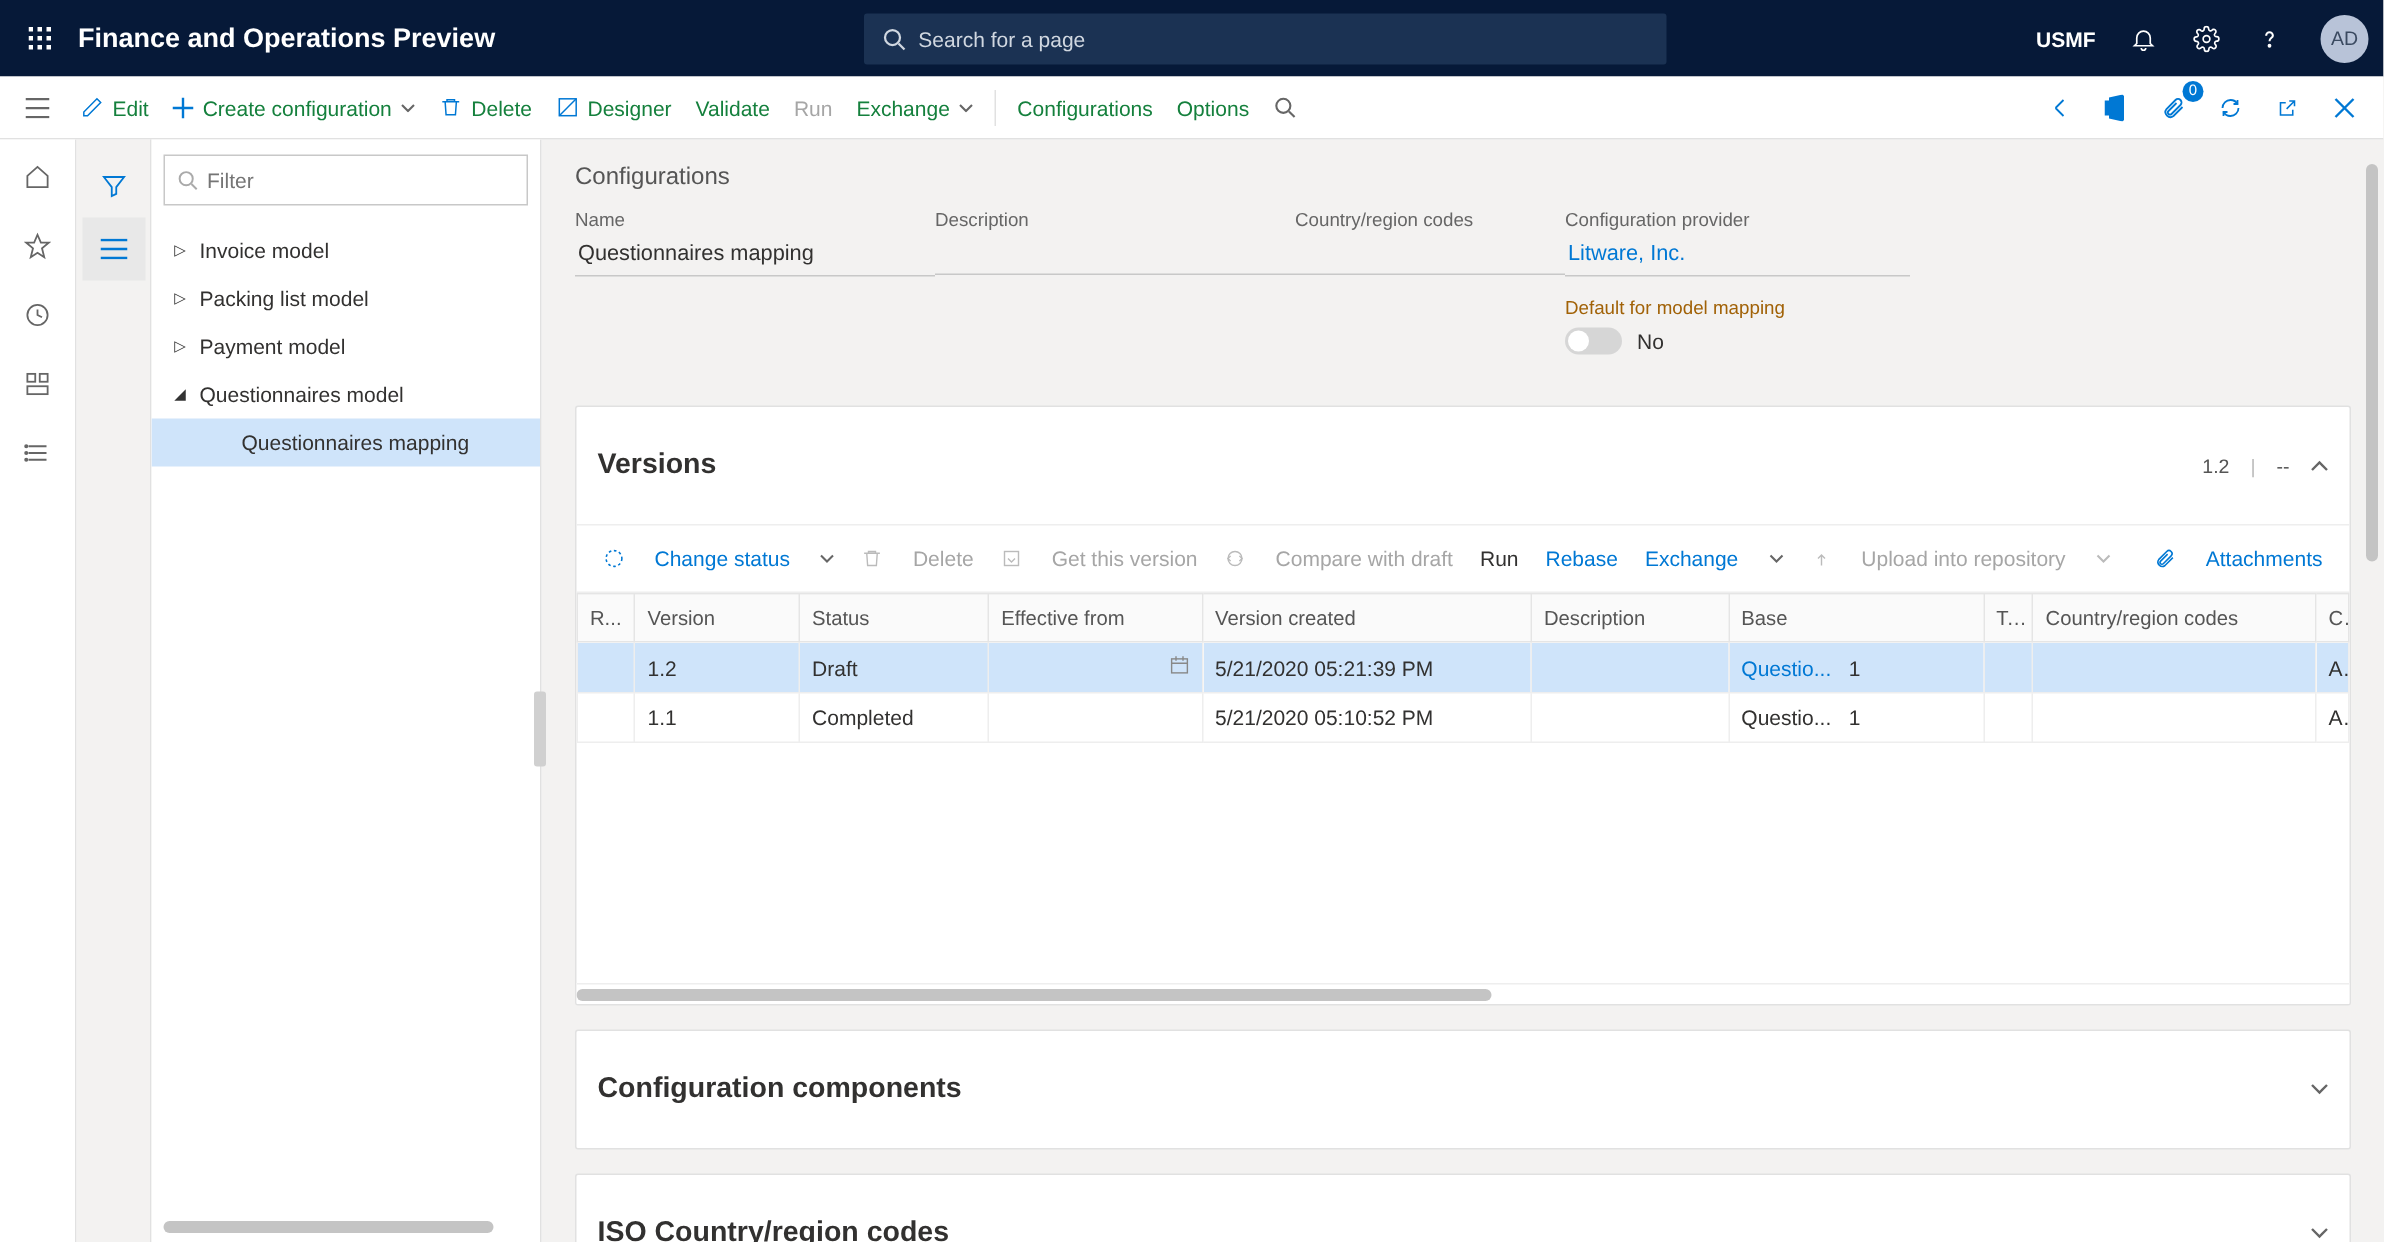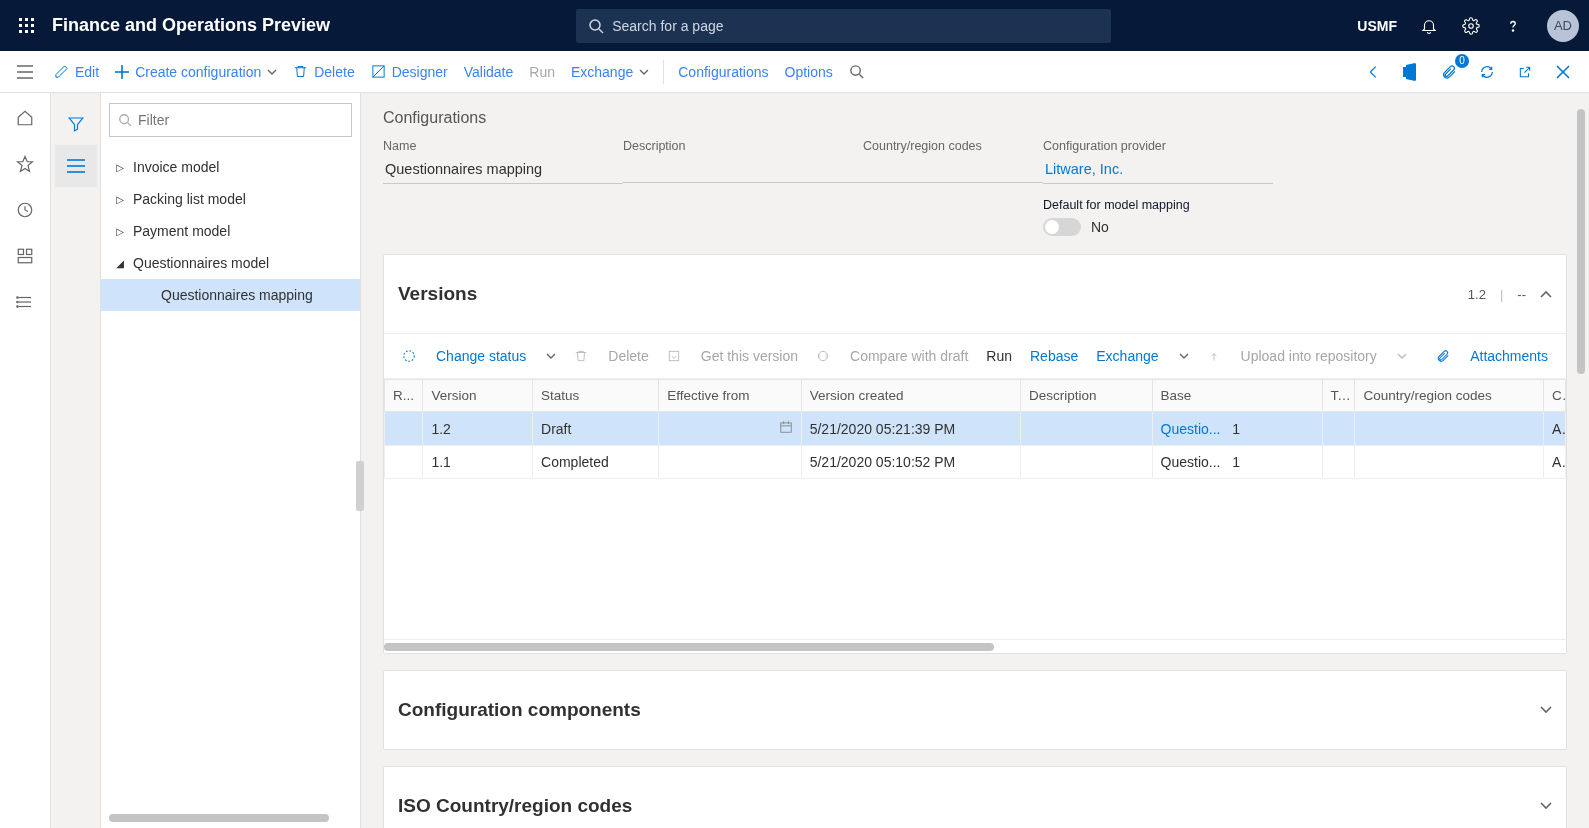--- a/index.html
+++ b/index.html
@@ -12,21 +12,21 @@
   .topbar .search { margin-left: auto; margin-right: auto; width: 535px; height: 34px; background: #1b3253; border-radius: 2px; display:flex; align-items:center; padding: 0 12px; color: #d0d7e0;}
   .topbar .search svg { margin-right: 8px;}
   .topbar .right { display:flex; align-items:center; gap: 14px; font-size:14px;}
   .topbar .right .company { font-weight:600; margin-right:4px;}
   .topbar .icon-btn { cursor:pointer; display:flex; align-items:center; justify-content:center; width:28px; height:28px;}
   .avatar { width:32px; height:32px; border-radius:50%; background:#b8c3d8; color:#3b4a61; display:flex; align-items:center; justify-content:center; font-weight:400; font-size:13px; margin-left:6px;}
 
   
   .actionbar { height: 42px; background:#fff; border-bottom:1px solid #e1e1e1; display:flex; align-items:center; padding:0 8px;}
   .actionbar .hamburger { width:34px; height:34px; display:flex; align-items:center; justify-content:center; cursor:pointer; margin-right:4px;}
-  .actionbar .act { display:flex; align-items:center; gap:6px; padding:6px 8px; cursor:pointer; color:#3b82f6; font-size:14px;}
+  .actionbar .act { display:flex; align-items:center; gap:6px; padding:6px 8px; cursor:pointer; color:#15803d; font-size:14px;}
   .actionbar .act.disabled { color:#a6a6a6; cursor:default;}
   .actionbar .sep { width:1px; height:24px; background:#e1e1e1; margin:0 6px;}
   .actionbar .right-icons { margin-left:auto; display:flex; align-items:center; gap:10px; padding-right:4px;}
   .actionbar .right-icons .ricon { width:28px; height:28px; display:flex; align-items:center; justify-content:center; cursor:pointer; color:#0078d4;}
   .badge { position:relative;}
   .badge .count { position:absolute; top:-4px; right:-6px; background:#0078d4; color:#fff; font-size:10px; border-radius:8px; padding:0 4px; line-height:14px; min-width:14px; text-align:center;}
 
   
   .main { display:flex; height: calc(828px - 51px - 42px);}
   .leftrail { width:51px; background:#fff; border-right:1px solid #e1e1e1; display:flex; flex-direction:column; align-items:center; padding-top:8px; gap:12px;}
@@ -43,31 +43,31 @@
   .tree-node { display:flex; align-items:center; height:32px; padding-left:12px; cursor:pointer; gap:6px;}
   .tree-node .exp { width:14px; display:inline-block; text-align:center; color:#333;}
   .tree-node.child { padding-left:40px;}
   .tree-node.selected { background:#cfe4fa;}
   .tree-scrollbar { position:absolute; bottom:6px; left:8px; right:8px; height:8px; background:transparent;}
   .tree-scrollbar .thumb { height:8px; width:220px; background:#c4c4c4; border-radius:4px;}
   .resize-handle { position:absolute; right:-4px; top:50%; width:8px; height:50px; background:#d0d0d0; border-radius:2px; cursor:col-resize;}
 
   .content { flex:1; overflow-y:auto; overflow-x:hidden; padding:16px 22px 0 22px; position:relative;}
   .content h1 { font-size:16px; font-weight:400; color:#555; margin-bottom:12px;}
-  .header-fields { display:flex; gap:0; margin-bottom:18px;}
+  .header-fields { display:flex; gap:0; margin-bottom:34px;}
   .field { display:flex; flex-direction:column; }
   .field.name { width:240px;}
   .field.desc { width:240px;}
   .field.ccodes { width:180px;}
   .field.provider { width:230px;}
   .field label { font-size:12.5px; color:#666; margin-bottom:4px;}
   .field .fval { border-bottom:1px solid #c8c8c8; padding:4px 2px 6px 2px; min-height:26px; font-size:14.5px;}
   .field .fval.link { color:#0078d4;}
   .default-mm { margin-top:14px;}
-  .default-mm label { font-size:12.5px; color:#0f172a; display:block; margin-bottom:6px;}
+  .default-mm label { font-size:12.5px; color:#a16207; display:block; margin-bottom:6px;}
   .toggle { display:flex; align-items:center; gap:10px;}
   .toggle .sw { width:38px; height:18px; background:#d6d6d6; border-radius:10px; position:relative;}
   .toggle .sw .knob { width:14px; height:14px; background:#fff; border-radius:50%; position:absolute; top:2px; left:2px;}
 
   .section { background:#fff; border:1px solid #e1e1e1; border-radius:2px; margin-bottom:16px;}
   .section .sec-head { display:flex; align-items:center; padding:28px 14px; cursor:pointer; border-bottom:1px solid #eee;}
   .section .sec-head .sec-title { font-size:19px; font-weight:600;}
   .section .sec-head .sec-right { margin-left:auto; display:flex; align-items:center; gap:14px; color:#555; font-size:13px;}
   .section .sec-head .caret { transform:none;}
   .section.collapsed .sec-head { border-bottom:none;}

